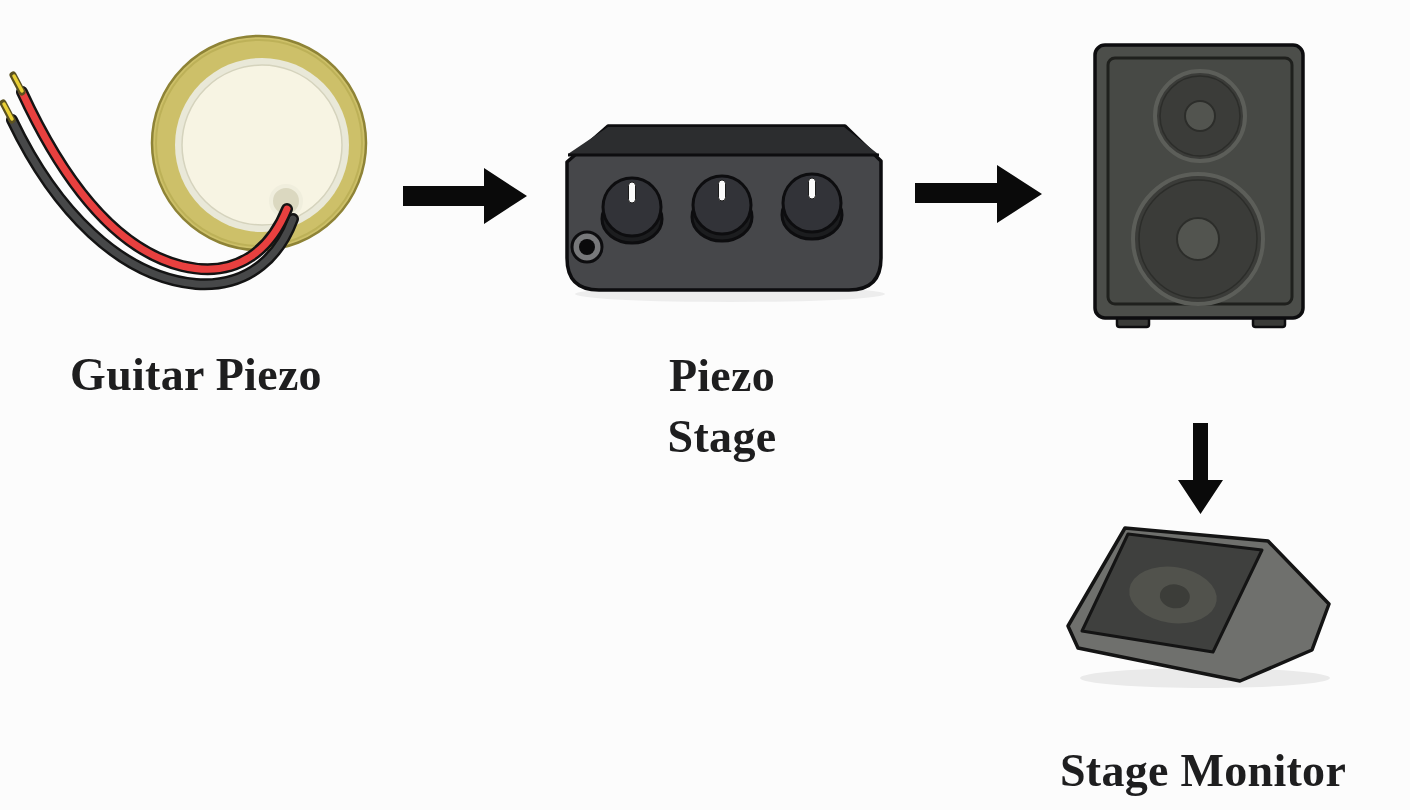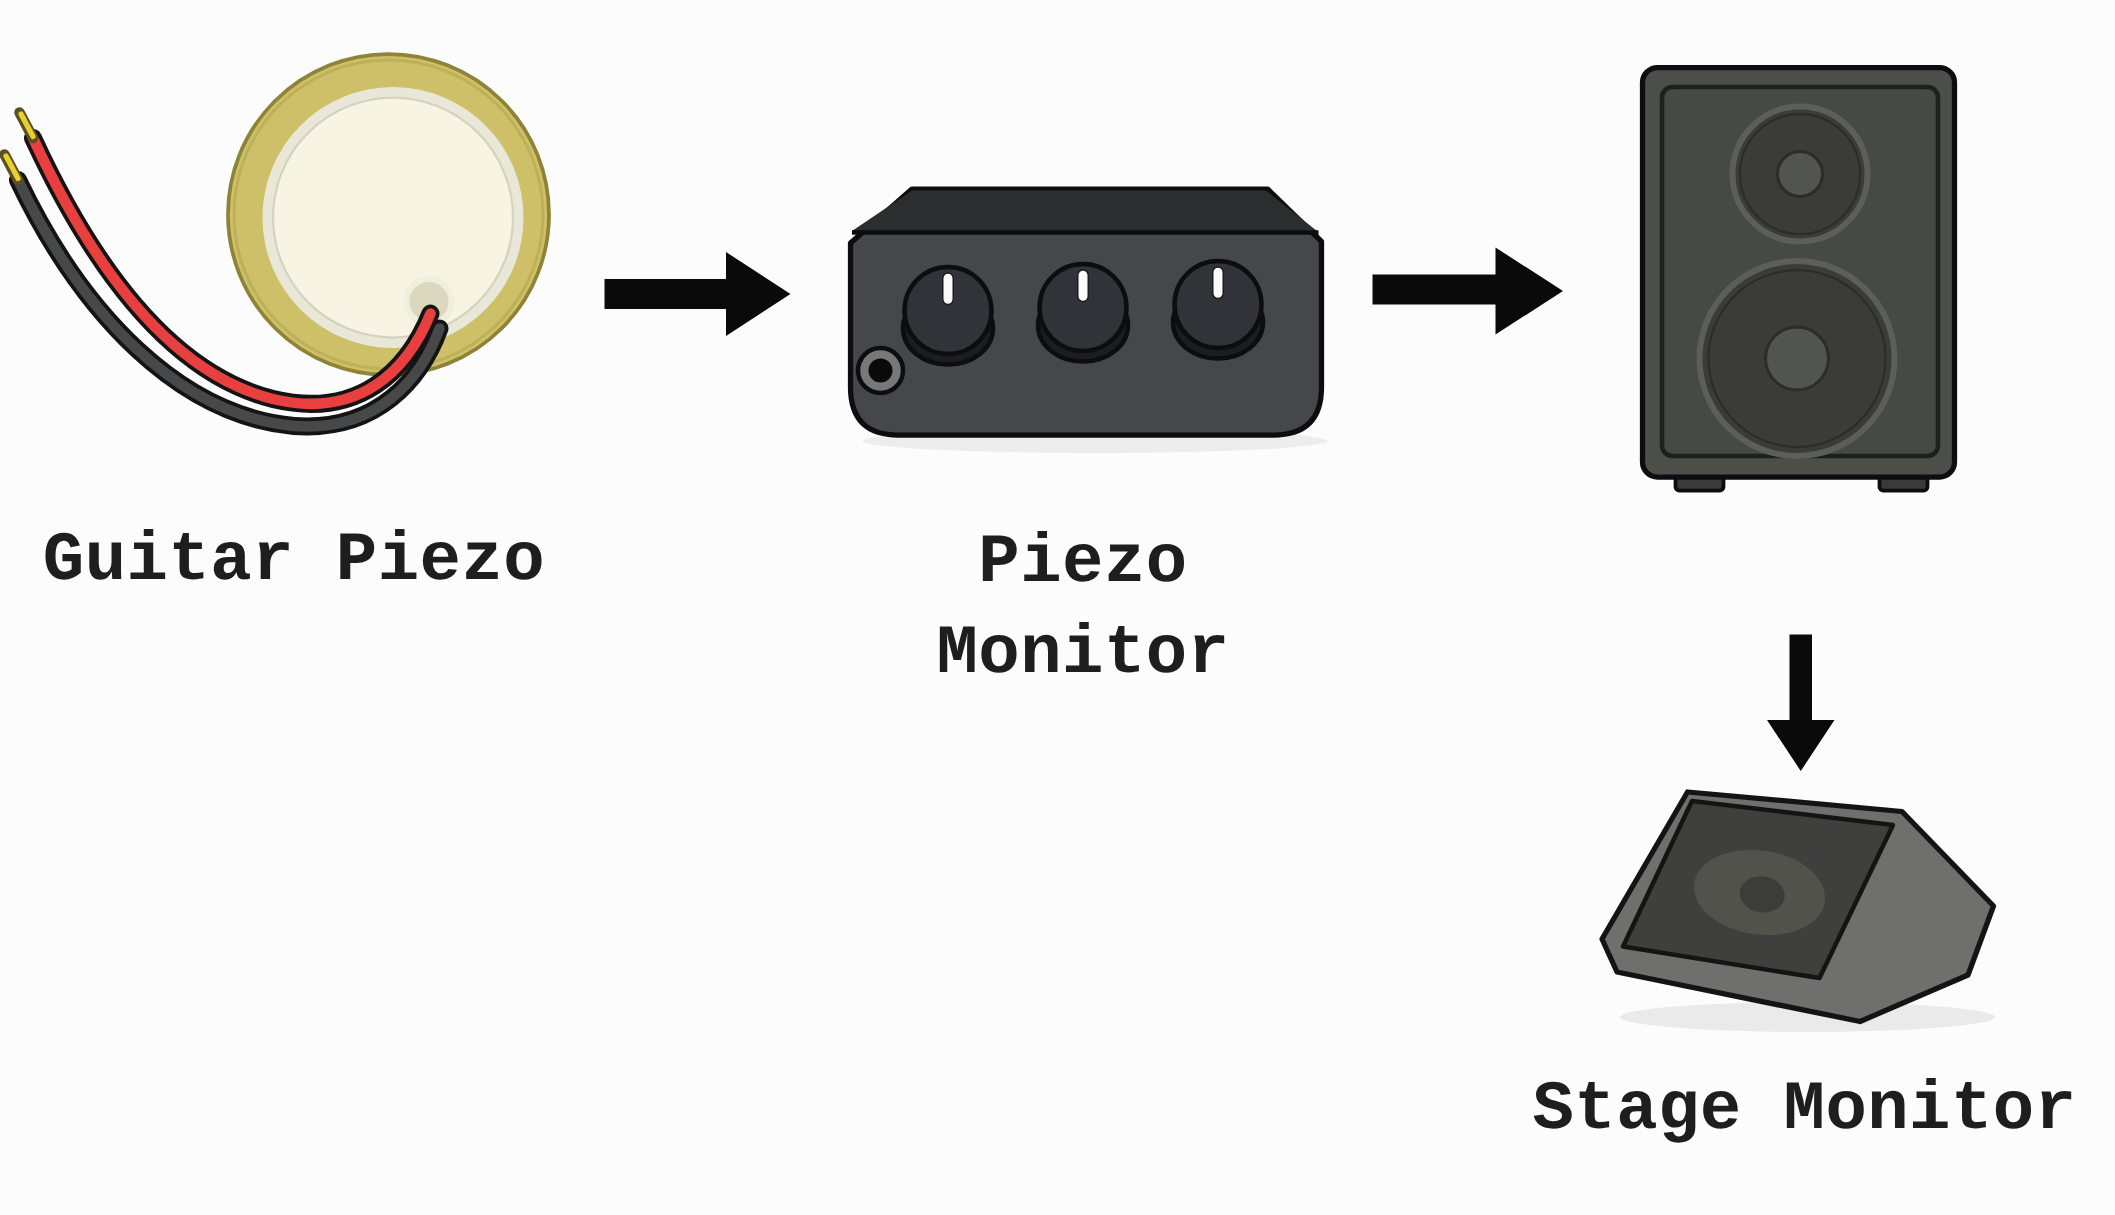--- a/index.html
+++ b/index.html
@@ -1,21 +1,21 @@
 <!DOCTYPE html>
 <html><head>
 <meta charset="utf-8">
 <title>Diagram</title>
 <style>
   html,body { margin:0; padding:0; }
   body { background:#fcfcfc; }
   .canvas {
     position:relative; width:1410px; height:810px;
     background:#fcfcfc; overflow:hidden;
-    font-family:Liberation Mono, monospace;
+    font-family:Liberation Serif, serif;
   }
   .abs { position:absolute; }
   .label {
     position:absolute;
     font-weight:700;
     font-size:46px;
     line-height:61px;
     color:#1e1e1f;
     text-align:center;
     letter-spacing:0.3px;
@@ -111,21 +111,21 @@
       <ellipse cx="135" cy="96" rx="15" ry="12" fill="#3c3d39"></ellipse>
     </g>
   </svg>
 
   <div class="label" style="left:6px;top:344px;width:380px">
     <span>Guitar Piezo</span>
   </div>
 
   <div class="label" style="left:532px;top:345px;width:380px">
     <span>Piezo</span>
-    <span>Monitor</span>
+    <span>Stage</span>
   </div>
 
 
-  <div class="label" style="left:1001px;top:710px;width:404px">
+  <div class="label" style="left:1001px;top:740px;width:404px">
     <span>Stage Monitor</span>
   </div>
 
 </div>
 
 </body></html>

